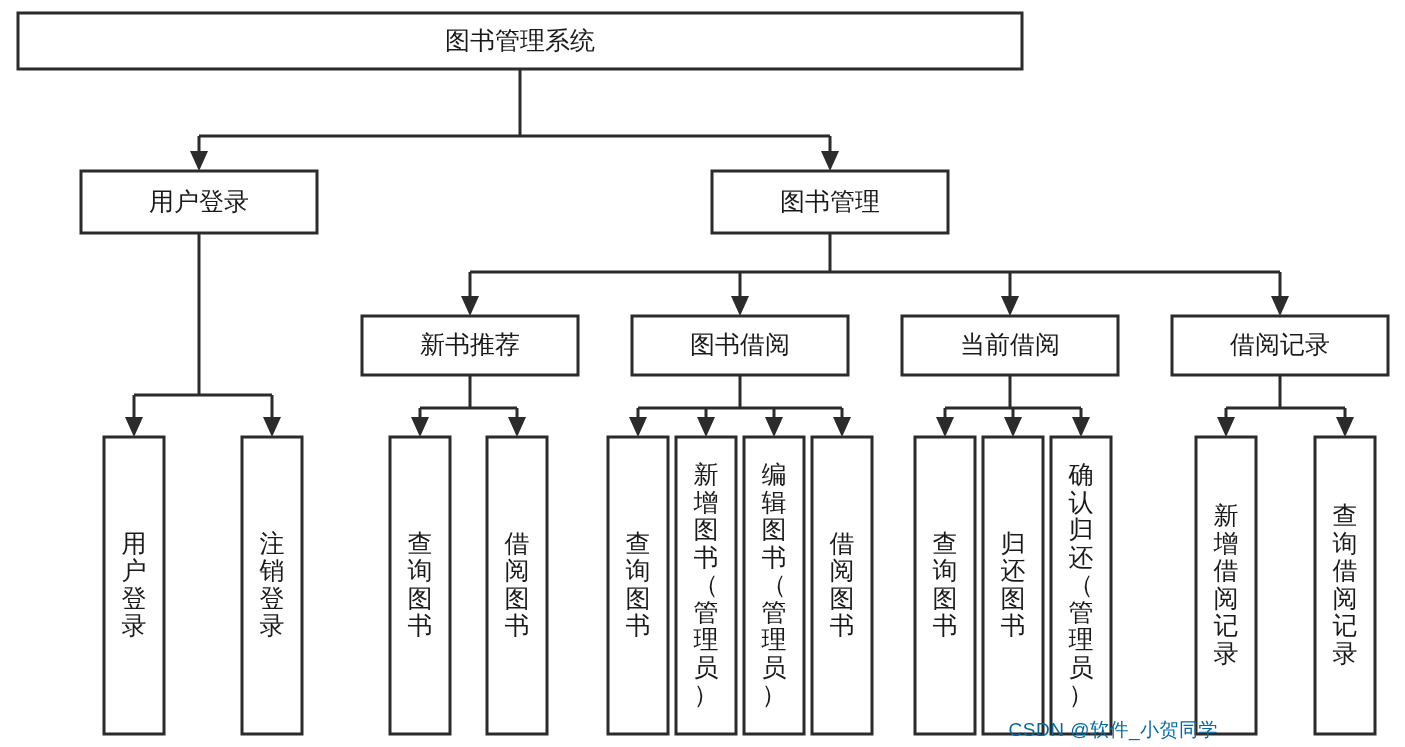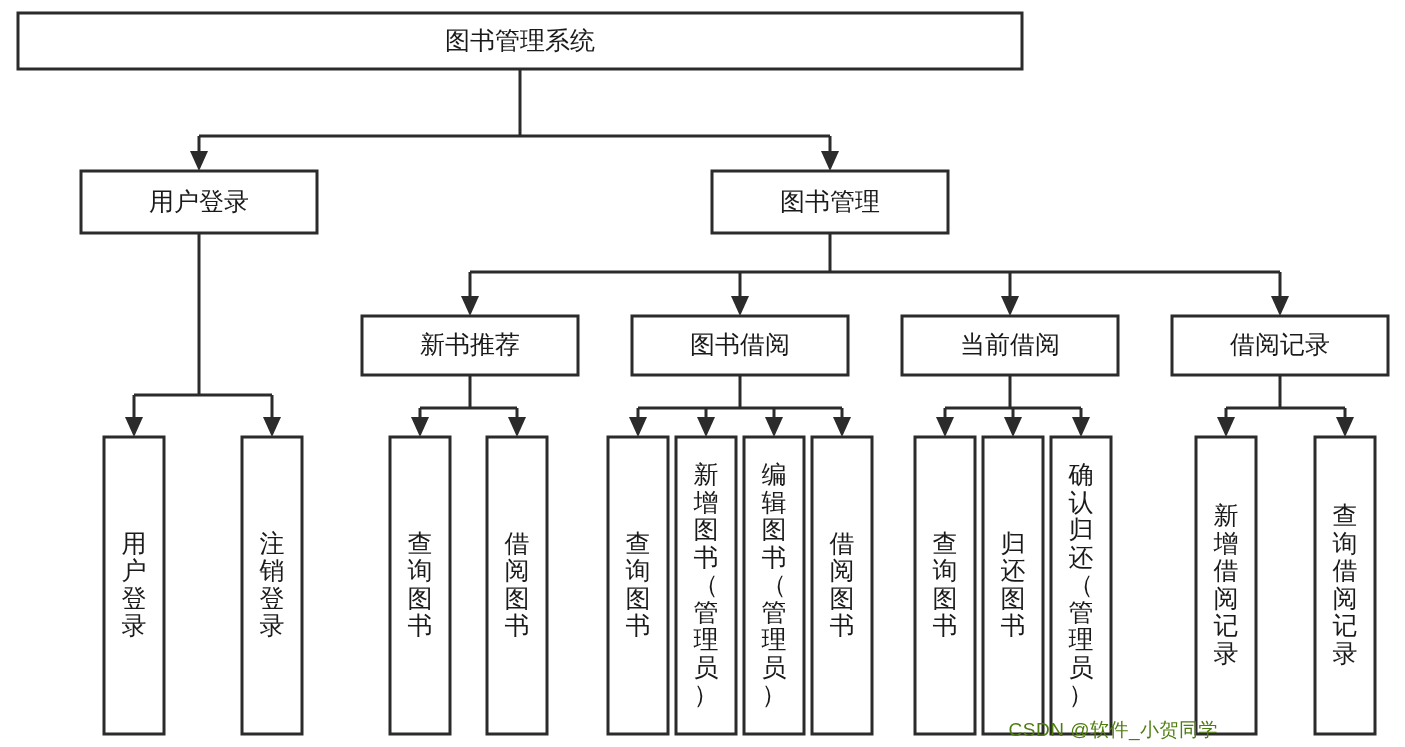--- a/index.html
+++ b/index.html
@@ -52,21 +52,21 @@
     font-size: 25px;
     fill: #1a1a1a;
     text-anchor: middle;
   }
   .watermark {
     position: absolute;
     right: 8px;
     bottom: 4px;
     font-family: "Liberation Sans", "DejaVu Sans", sans-serif;
     font-size: 19px;
-    color: #4d7c0f;
+    color: #0369a1;
     white-space: nowrap;
     letter-spacing: 0.5px;
   }
 </style>
 </head>
 <body>
 
 <div id="diagram-root">
   <svg id="tree-svg" viewBox="0 0 1405 747">
     <g id="connectors-layer">

